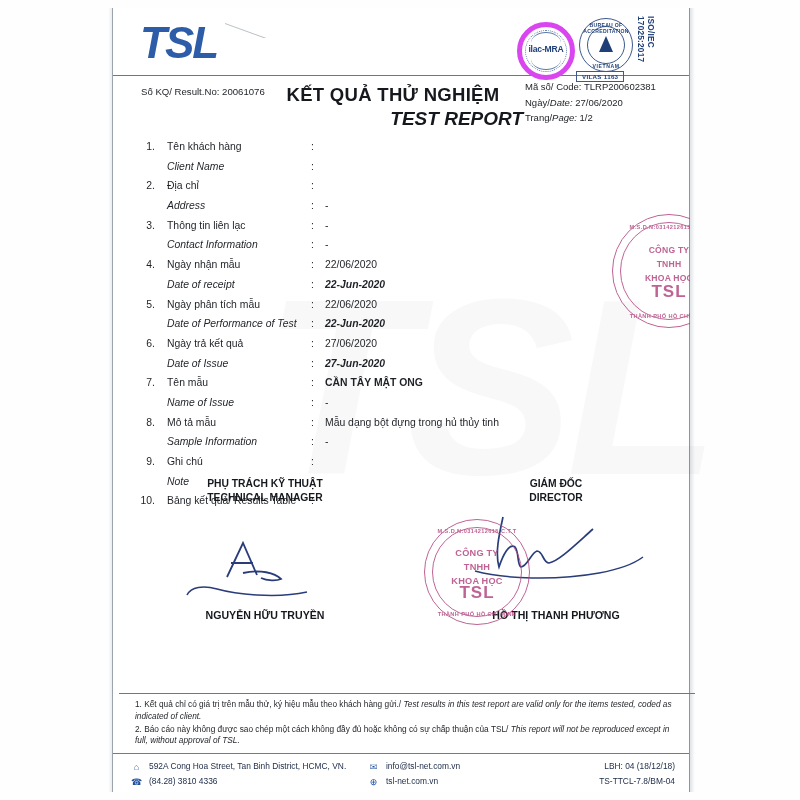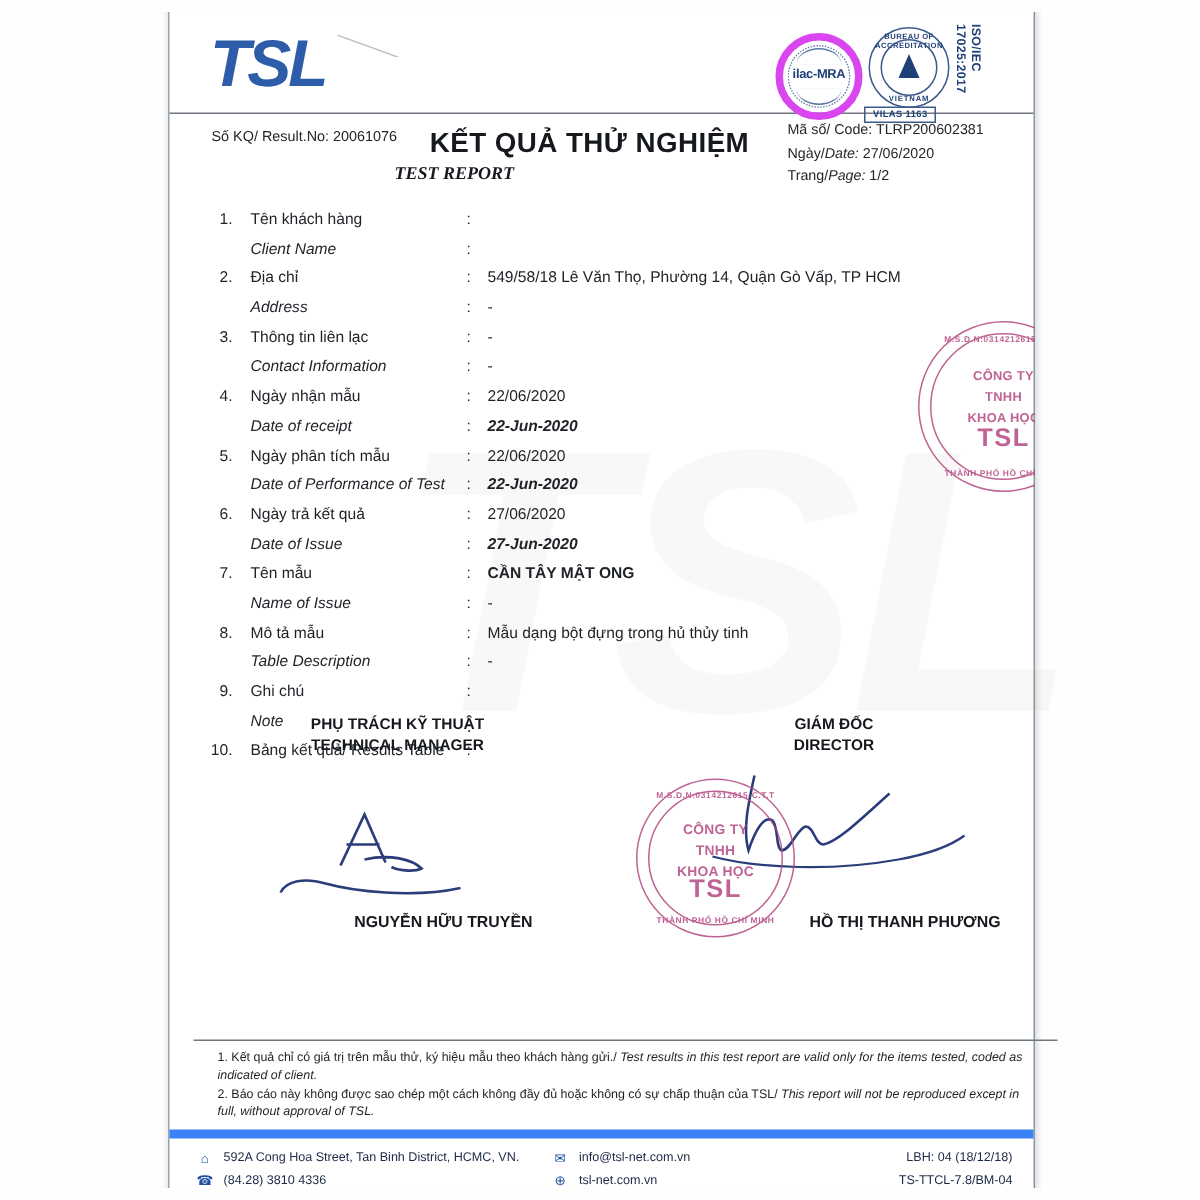--- a/index.html
+++ b/index.html
@@ -136,43 +136,43 @@
   .band{position:absolute;left:113px;top:78px;width:576px;height:60px;}
   .result-no{
     position:absolute;left:28px;top:9px;
     font-size:9.6px;color:#24262b;
   }
   .title-vn{
     position:absolute;left:150px;top:7px;width:260px;text-align:center;
     font-size:18.5px;font-weight:bold;color:#15181d;letter-spacing:.3px;
   }
   .title-en{
-    position:absolute;left:150px;top:31px;width:260px;text-align:left;
-    font-size:12px;font-weight:bold;font-style:italic;color:#15181d;font-family:Liberation Serif, serif;
+    position:absolute;left:150px;top:31px;width:260px;text-align:right;
+    font-size:19px;font-weight:bold;font-style:italic;color:#15181d;
   }
   .meta{position:absolute;left:412px;top:2px;font-size:9.5px;color:#24262b;line-height:15.5px;}
   .meta i{font-style:italic;}
 
   
   .body{position:absolute;left:113px;top:142px;width:576px;}
   .row{position:relative;height:19.7px;font-size:10.4px;color:#1e2126;}
   .num{position:absolute;left:20px;width:22px;text-align:right;}
   .lbl{position:absolute;left:54px;white-space:nowrap;}
   .lbl.it{font-style:italic;}
   .colon{position:absolute;left:198px;}
   .val{position:absolute;left:212px;white-space:nowrap;}
   .val.it{font-style:italic;font-weight:bold;}
   .val.bold{font-weight:bold;}
 
   
   .sig{position:absolute;left:113px;top:478px;width:576px;height:160px;}
   .sig-col{position:absolute;text-align:center;font-size:10.3px;font-weight:bold;color:#15181d;line-height:14px;}
   .sig-l{left:62px;top:0;width:180px;}
   .sig-r{left:368px;top:0;width:150px;}
-  .sig-name{position:absolute;font-size:10.6px;font-weight:bold;color:#15181d;text-align:right;}
+  .sig-name{position:absolute;font-size:10.6px;font-weight:bold;color:#15181d;text-align:center;}
   .name-l{left:62px;top:132px;width:180px;}
   .name-r{left:332px;top:132px;width:222px;}
 
   .ink{position:absolute;stroke:#2a3d7a;fill:none;}
 
   
   .stamp{
     position:absolute;border-radius:50%;
     border:1.6px solid #b0417c;color:#b0417c;
     opacity:.82;
@@ -202,21 +202,21 @@
     box-sizing:border-box;
     padding:5px 14px 0 16px;
     font-size:8.3px;line-height:11.8px;color:#1e2126;
   }
   .notes i{font-style:italic;}
   .notes p{margin:0 0 1px 0;}
 
   
   .footer{
     position:absolute;left:113px;top:754px;width:576px;height:38px;
-    border-top:6px solid #3b82f6;
+    border-top:1px solid #3b82f6;
     box-sizing:border-box;
     font-size:8.4px;color:#1c2a47;
   }
   .f-col{position:absolute;line-height:14.5px;}
   .f1{left:18px;top:5px;}
   .f2{left:255px;top:5px;}
   .f3{right:14px;top:5px;text-align:right;}
   .fico{
     display:inline-block;width:11px;height:10px;
     margin-right:7px;vertical-align:-1px;
@@ -288,21 +288,20 @@
         <div class="row">
           <span class="num"></span>
           <span class="lbl it">Client Name</span>
           <span class="colon">:</span>
           <span class="val"></span>
         </div>
         <div class="row">
           <span class="num">2.</span>
           <span class="lbl">Địa chỉ</span>
           <span class="colon">:</span>
-          <span class="val">549/58/18 Lê Văn Thọ, Phường 14, Quận Gò Vấp, TP HCM</span>
         </div>
         <div class="row">
           <span class="num"></span>
           <span class="lbl it">Address</span>
           <span class="colon">:</span>
           <span class="val">-</span>
         </div>
         <div class="row">
           <span class="num">3.</span>
           <span class="lbl">Thông tin liên lạc</span>
@@ -364,21 +363,21 @@
           <span class="val">-</span>
         </div>
         <div class="row">
           <span class="num">8.</span>
           <span class="lbl">Mô tả mẫu</span>
           <span class="colon">:</span>
           <span class="val">Mẫu dạng bột đựng trong hủ thủy tinh</span>
         </div>
         <div class="row">
           <span class="num"></span>
-          <span class="lbl it">Table Description</span>
+          <span class="lbl it">Sample Information</span>
           <span class="colon">:</span>
           <span class="val">-</span>
         </div>
         <div class="row">
           <span class="num">9.</span>
           <span class="lbl">Ghi chú</span>
           <span class="colon">:</span>
           <span class="val"></span>
         </div>
         <div class="row">
@@ -434,21 +433,21 @@
     <div class="stamp stamp2" style="left:311px;top:511px;">
       <div class="inner-ring"></div>
       <div class="arc-top" style="top:8px;">M.S.D.N:0314212615-C.T.T</div>
       <div class="stamp-center s2-txt" style="top:26px;">CÔNG TY</div>
       <div class="stamp-center s2-txt" style="top:40px;">TNHH</div>
       <div class="stamp-center s2-txt" style="top:54px;">KHOA HỌC</div>
       <div class="stamp-center s-tsl" style="top:66px;">TSL</div>
       <div class="arc-bot" style="bottom:7px;">THÀNH PHỐ HỒ CHÍ MINH</div>
     </div>
 
-    <div class="notes" style="left:16px;top:685px;width:576px;">
+    <div class="notes" style="left:6px;top:685px;width:576px;">
       <p>
         <span>1. Kết quả chỉ có giá trị trên mẫu thử, ký hiệu mẫu theo khách hàng gửi./</span>
         <i>Test results in this test report are valid only for the items tested, coded as indicated of client.</i>
       </p>
       <p>
         <span>2. Báo cáo này không được sao chép một cách không đầy đủ hoặc không có sự chấp thuận của TSL/</span>
         <i>This report will not be reproduced except in full, without approval of TSL.</i>
       </p>
     </div>
 

